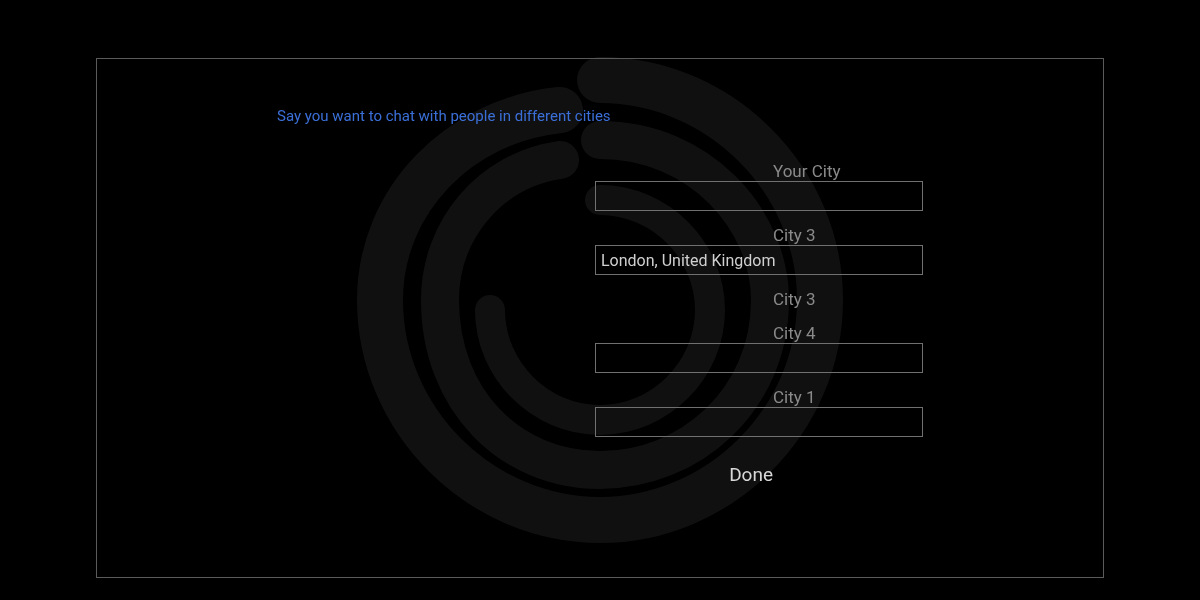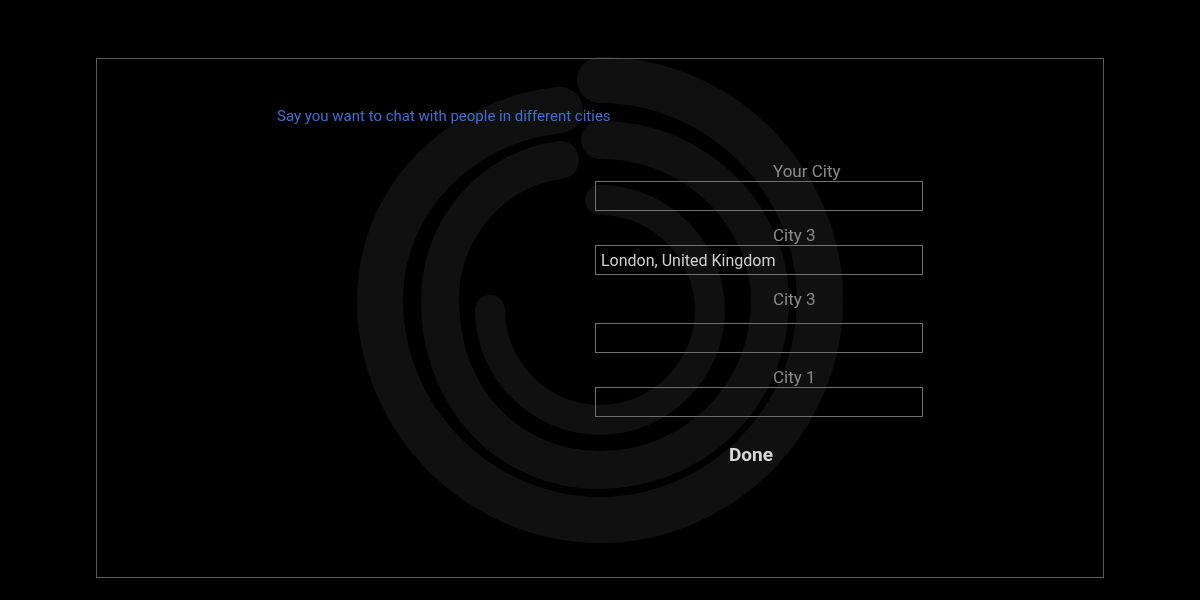--- a/index.html
+++ b/index.html
@@ -80,21 +80,21 @@
     .done-row {
       margin-top: 26px;
       text-align: right;
       padding-right: 150px;
     }
     .done-button {
       background: none;
       border: none;
       color: #d8d8d8;
       font-size: 19px;
-      font-weight: 700;
+      font-weight: 400;
       cursor: pointer;
       font-family: inherit;
     }
   </style>
 </head>
 <body>
 
 <div class="bg-swirl">
   <svg viewBox="0 0 600 600">
     <g fill="none" stroke="#ffffff" stroke-linecap="round">
@@ -114,20 +114,21 @@
       <input class="form-input" type="text" value="" style="">
     </div>
     <div class="form-row">
       <label class="form-label">City 3</label>
       <input class="form-input" type="text" value="London, United Kingdom" style="">
     </div>
     <div class="form-row">
       <label class="form-label">City 3</label>
     </div>
     <div class="form-row">
+      <label class="form-label">City 4</label>
       <input class="form-input" type="text" value="" style="">
     </div>
     <div class="form-row">
       <label class="form-label">City 1</label>
       <input class="form-input" type="text" value="" style="">
     </div>
   </div>
 
   <div class="done-row">
     <button class="done-button">Done</button>

